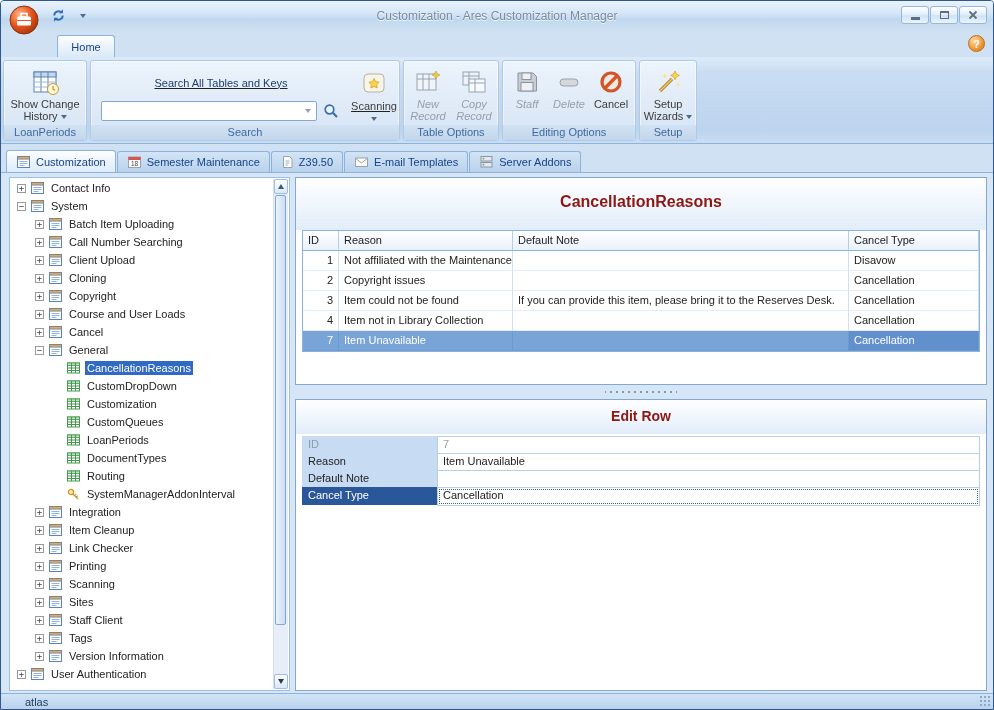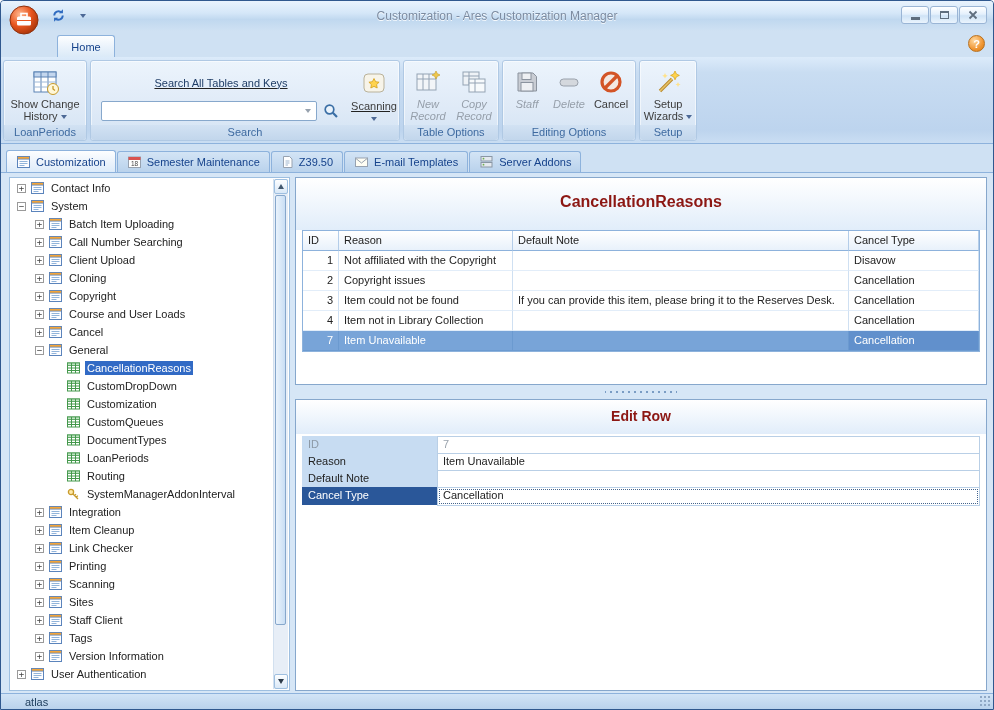--- a/index.html
+++ b/index.html
@@ -589,35 +589,35 @@
             <span class="ticon">
               <svg width="15" height="14" viewBox="0 0 15 14">
                 <rect x="1.5" y="2" width="12" height="10" fill="#fff" stroke="#43984b"></rect>
                 <rect x="1.5" y="2" width="12" height="2.4" fill="#bfe3c2" stroke="#43984b" stroke-width="0.8"></rect>
                 <line x1="5.5" y1="2" x2="5.5" y2="12" stroke="#43984b"></line>
                 <line x1="9.5" y1="2" x2="9.5" y2="12" stroke="#43984b"></line>
                 <line x1="1.5" y1="7" x2="13.5" y2="7" stroke="#43984b"></line>
                 <line x1="1.5" y1="9.5" x2="13.5" y2="9.5" stroke="#43984b"></line>
               </svg>
             </span>
-            <span class="tlabel">DocumentTypes</span>
+            <span class="tlabel">LoanPeriods</span>
           </div>
           <div class="trow" style="padding-left: 42px;">
             <span class="texp empty"></span>
             <span class="ticon">
               <svg width="15" height="14" viewBox="0 0 15 14">
                 <rect x="1.5" y="2" width="12" height="10" fill="#fff" stroke="#43984b"></rect>
                 <rect x="1.5" y="2" width="12" height="2.4" fill="#bfe3c2" stroke="#43984b" stroke-width="0.8"></rect>
                 <line x1="5.5" y1="2" x2="5.5" y2="12" stroke="#43984b"></line>
                 <line x1="9.5" y1="2" x2="9.5" y2="12" stroke="#43984b"></line>
                 <line x1="1.5" y1="7" x2="13.5" y2="7" stroke="#43984b"></line>
                 <line x1="1.5" y1="9.5" x2="13.5" y2="9.5" stroke="#43984b"></line>
               </svg>
             </span>
-            <span class="tlabel">LoanPeriods</span>
+            <span class="tlabel">DocumentTypes</span>
           </div>
           <div class="trow" style="padding-left: 42px;">
             <span class="texp empty"></span>
             <span class="ticon">
               <svg width="15" height="14" viewBox="0 0 15 14">
                 <rect x="1.5" y="2" width="12" height="10" fill="#fff" stroke="#43984b"></rect>
                 <rect x="1.5" y="2" width="12" height="2.4" fill="#bfe3c2" stroke="#43984b" stroke-width="0.8"></rect>
                 <line x1="5.5" y1="2" x2="5.5" y2="12" stroke="#43984b"></line>
                 <line x1="9.5" y1="2" x2="9.5" y2="12" stroke="#43984b"></line>
                 <line x1="1.5" y1="7" x2="13.5" y2="7" stroke="#43984b"></line>
@@ -787,21 +787,21 @@
         <div class="grid">
           <div class="grow ghead">
               <div class="gcell c0">ID</div>
               <div class="gcell c1">Reason</div>
               <div class="gcell c2">Default Note</div>
               <div class="gcell c3">Cancel Type</div>
             </div>
           <div>
               <div class="grow">
                 <div class="gcell c0">1</div>
-                <div class="gcell c1">Not affiliated with the Copyright</div>
+                <div class="gcell c1">Not affiliated with the Maintenance</div>
                 <div class="gcell c2"></div>
                 <div class="gcell c3">Disavow</div>
               </div>
               <div class="grow">
                 <div class="gcell c0">2</div>
                 <div class="gcell c1">Copyright issues</div>
                 <div class="gcell c2"></div>
                 <div class="gcell c3">Cancellation</div>
               </div>
               <div class="grow">

